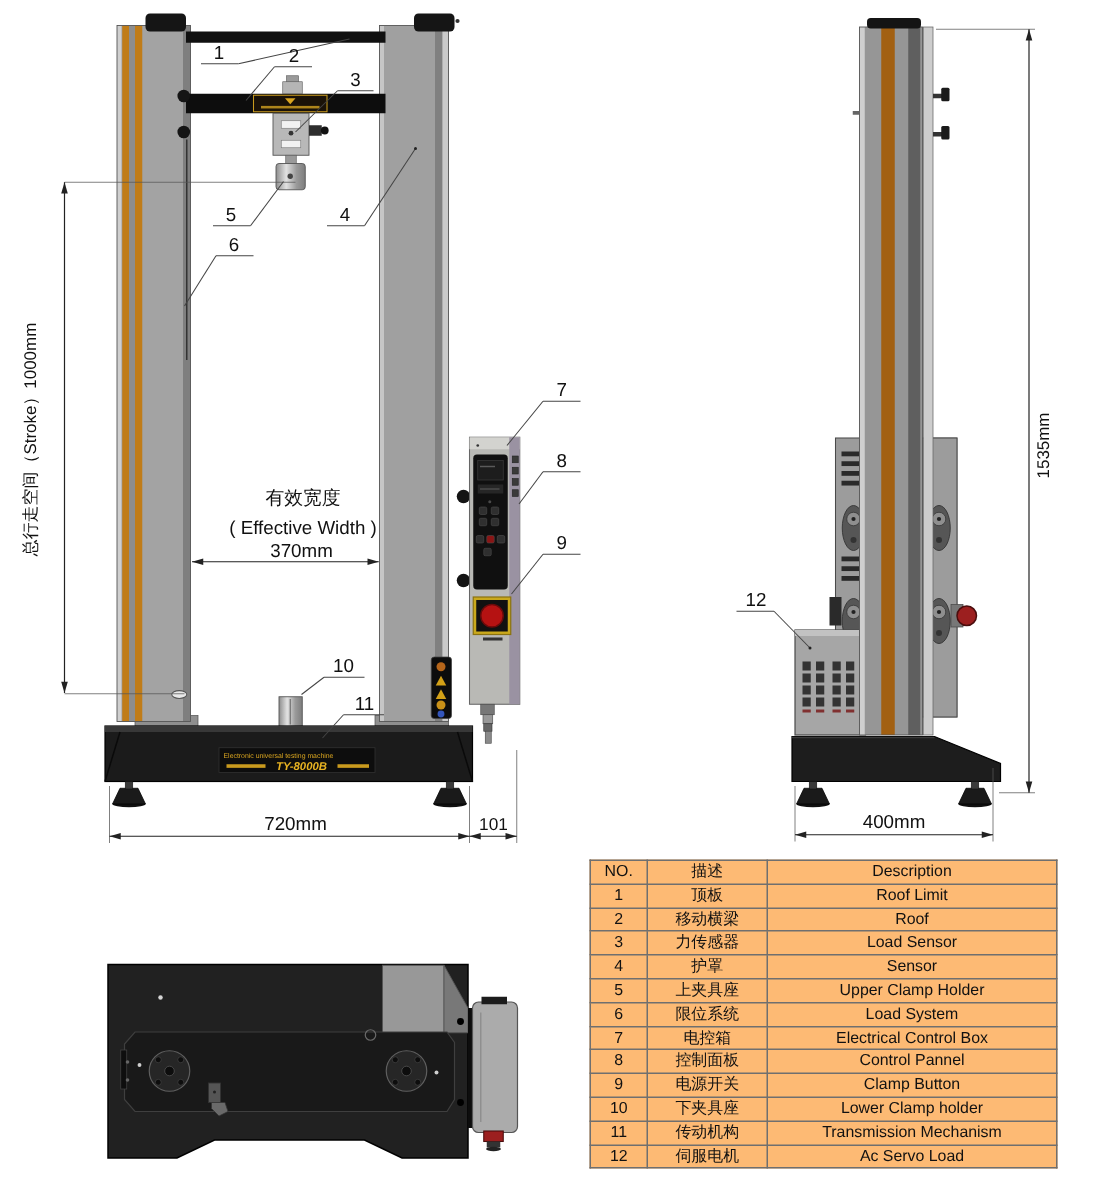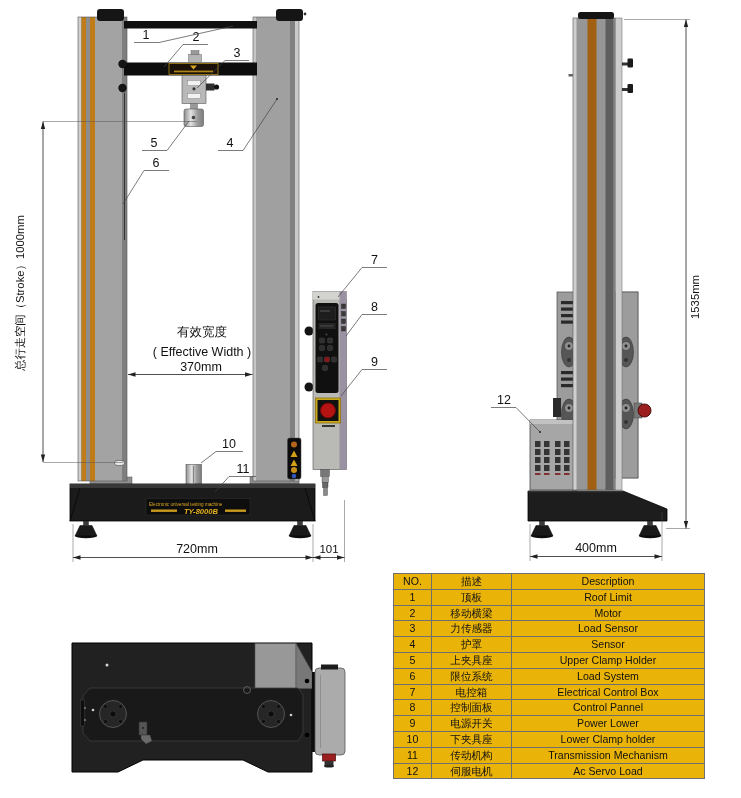--- a/index.html
+++ b/index.html
@@ -12,21 +12,21 @@
   .callout{font-size:12.5px;}
   .rottxt{font-size:11.3px;}
   .plate1{font-size:4.6px;fill:#d9a520;}
   .plate2{font-size:7.6px;font-style:italic;font-weight:bold;fill:#e8b322;}
   .dimline{stroke:#222;stroke-width:0.8;}
   .extline{stroke:#555;stroke-width:0.5;}
   .leader{stroke:#444;stroke-width:0.7;fill:none;}
   .arrow{fill:#222;}
   
   .parts-table{position:absolute;left:393px;top:573px;}
-  .parts-table table{border-collapse:collapse;background:#eab308;}
+  .parts-table table{border-collapse:collapse;background:#fdba74;}
   .parts-table td{border:1px solid #6f6f6f;height:14.8px;padding:0 2px;
                   font-size:10.6px;text-align:center;line-height:1;color:#111;
                   font-family:"Liberation Sans","DejaVu Sans",sans-serif;white-space:nowrap;}
   .parts-table td.no{width:33px;}
   .parts-table td.cn{width:75px;}
   .parts-table td.en{width:188px;}
 </style>
 </head>
 <body>
 
@@ -426,21 +426,21 @@
         <td class="en">Description</td>
       </tr>
       <tr>
             <td class="no">1</td>
             <td class="cn">顶板</td>
             <td class="en">Roof Limit</td>
           </tr>
       <tr>
             <td class="no">2</td>
             <td class="cn">移动横梁</td>
-            <td class="en">Motor</td>
+            <td class="en">Roof</td>
           </tr>
       <tr>
             <td class="no">3</td>
             <td class="cn">力传感器</td>
             <td class="en">Load Sensor</td>
           </tr>
       <tr>
             <td class="no">4</td>
             <td class="cn">护罩</td>
             <td class="en">Sensor</td>
@@ -461,21 +461,21 @@
             <td class="en">Electrical Control Box</td>
           </tr>
       <tr>
             <td class="no">8</td>
             <td class="cn">控制面板</td>
             <td class="en">Control Pannel</td>
           </tr>
       <tr>
             <td class="no">9</td>
             <td class="cn">电源开关</td>
-            <td class="en">Power Lower</td>
+            <td class="en">Clamp Button</td>
           </tr>
       <tr>
             <td class="no">10</td>
             <td class="cn">下夹具座</td>
             <td class="en">Lower Clamp holder</td>
           </tr>
       <tr>
             <td class="no">11</td>
             <td class="cn">传动机构</td>
             <td class="en">Transmission Mechanism</td>

